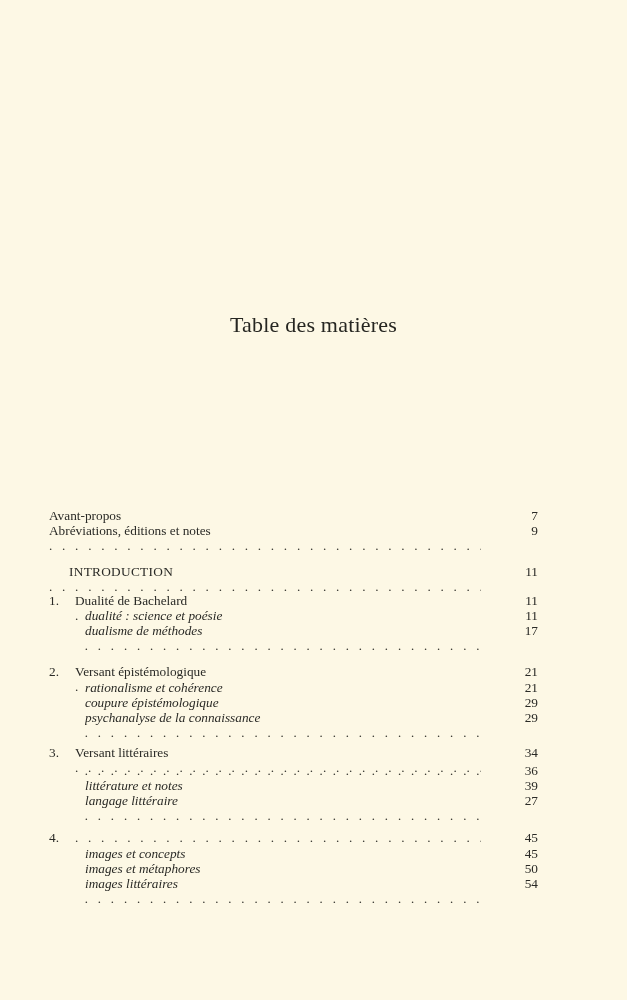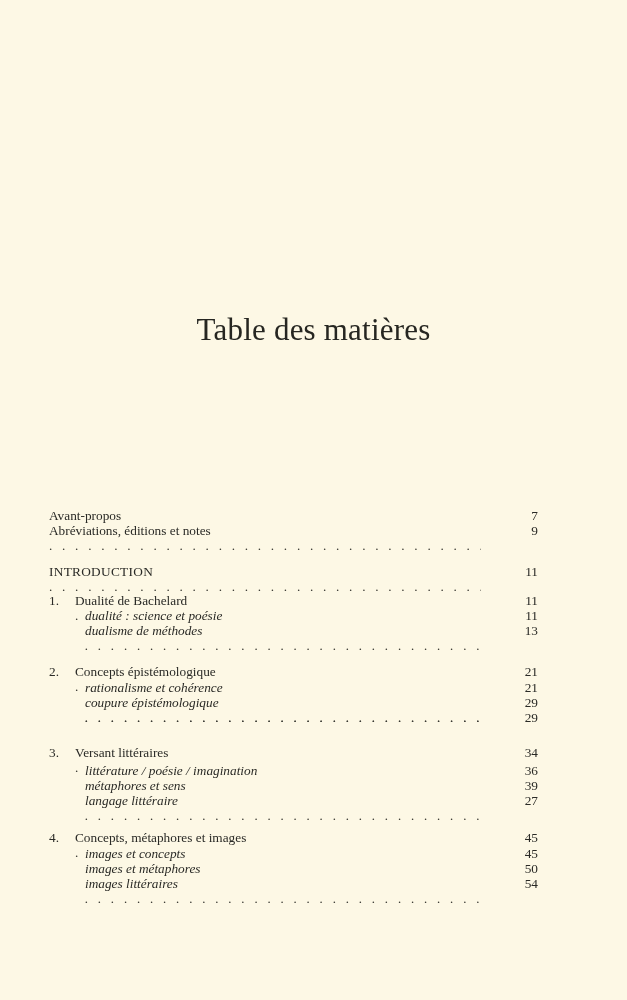--- a/index.html
+++ b/index.html
@@ -14,21 +14,21 @@
       overflow: hidden;
       font-family: "Liberation Serif", "DejaVu Serif", serif;
       color: #2a2a26;
     }
     .page-title {
       position: absolute;
       top: 312px;
       left: 0;
       width: 627px;
       text-align: center;
-      font-size: 31px;
+      font-size: 22px;
       letter-spacing: 0.2px;
       color: #262621;
       margin: 0;
       font-weight: normal;
     }
     .toc {
       position: absolute;
       left: 49px;
       width: 492px;
       top: 0;
@@ -72,21 +72,21 @@
     }
     .toc-row .page {
       position: absolute;
       right: 3px;
       top: 0;
       text-align: right;
     }
     .lvl-0 .label-wrap { left: 0; }
     .lvl-1 .label-wrap { left: 26px; justify-content: center; }
     .lvl-2 .label-wrap { left: 36px; font-style: italic; }
-    .intro .label { letter-spacing: 0.3px; }
+    .intro .label { letter-spacing: 0.3px; margin-left: 20px; }
   </style>
 </head>
 <body>
 
 <h1 class="page-title">Table des matières</h1>
 
 <div class="toc">
 
   <div class="toc-row lvl-0" style="top:508px">
     <div class="label-wrap">
@@ -124,86 +124,85 @@
         <span class="label">dualité : science et poésie</span>
         <span class="dots">. . . . . . . . . . . . . . . . . . . . . . . . . . . . . . . . . . . . . . . . . . . . . . . . . . . . . . . . . . . . . . . . . . . . . . . . . . .</span>
       </div>
     <span class="page">11</span>
   </div>
   <div class="toc-row lvl-2" style="top:623px">
     <div class="label-wrap">
         <span class="label">dualisme de méthodes</span>
         <span class="dots">. . . . . . . . . . . . . . . . . . . . . . . . . . . . . . . . . . . . . . . . . . . . . . . . . . . . . . . . . . . . . . . . . . . . . . . . . . .</span>
       </div>
-    <span class="page">13</span>
+    <span class="page">17</span>
   </div>
 
   <div class="toc-row lvl-1" style="top:664px">
     <span class="num">2.</span>
     <div class="label-wrap">
-        <span class="label">Concepts épistémologique</span>
+        <span class="label">Versant épistémologique</span>
         <span class="dots">. . . . . . . . . . . . . . . . . . . . . . . . . . . . . . . . . . . . . . . . . . . . . . . . . . . . . . . . . . . . . . . . . . . . . . . . . . .</span>
       </div>
     <span class="page">21</span>
   </div>
   <div class="toc-row lvl-2" style="top:680px">
     <div class="label-wrap">
         <span class="label">rationalisme et cohérence</span>
         <span class="dots">. . . . . . . . . . . . . . . . . . . . . . . . . . . . . . . . . . . . . . . . . . . . . . . . . . . . . . . . . . . . . . . . . . . . . . . . . . .</span>
       </div>
     <span class="page">21</span>
   </div>
   <div class="toc-row lvl-2" style="top:695px">
     <div class="label-wrap">
         <span class="label">coupure épistémologique</span>
         <span class="dots">. . . . . . . . . . . . . . . . . . . . . . . . . . . . . . . . . . . . . . . . . . . . . . . . . . . . . . . . . . . . . . . . . . . . . . . . . . .</span>
       </div>
     <span class="page">29</span>
   </div>
   <div class="toc-row lvl-2" style="top:710px">
     <div class="label-wrap">
+        <span class="label">psychanalyse de la connaissance</span>
         <span class="dots">. . . . . . . . . . . . . . . . . . . . . . . . . . . . . . . . . . . . . . . . . . . . . . . . . . . . . . . . . . . . . . . . . . . . . . . . . . .</span>
       </div>
     <span class="page">29</span>
   </div>
 
   <div class="toc-row lvl-1" style="top:745px">
     <span class="num">3.</span>
     <div class="label-wrap">
         <span class="label">Versant littéraires</span>
         <span class="dots">. . . . . . . . . . . . . . . . . . . . . . . . . . . . . . . . . . . . . . . . . . . . . . . . . . . . . . . . . . . . . . . . . . . . . . . . . . .</span>
       </div>
     <span class="page">34</span>
   </div>
   <div class="toc-row lvl-2" style="top:763px">
     <div class="label-wrap">
-        <span class="label">littérature / poésie / imagination</span>
         <span class="dots">. . . . . . . . . . . . . . . . . . . . . . . . . . . . . . . . . . . . . . . . . . . . . . . . . . . . . . . . . . . . . . . . . . . . . . . . . . .</span>
       </div>
     <span class="page">36</span>
   </div>
   <div class="toc-row lvl-2" style="top:778px">
     <div class="label-wrap">
-        <span class="label">métaphores et sens</span>
+        <span class="label">littérature et notes</span>
         <span class="dots">. . . . . . . . . . . . . . . . . . . . . . . . . . . . . . . . . . . . . . . . . . . . . . . . . . . . . . . . . . . . . . . . . . . . . . . . . . .</span>
       </div>
     <span class="page">39</span>
   </div>
   <div class="toc-row lvl-2" style="top:793px">
     <div class="label-wrap">
         <span class="label">langage littéraire</span>
         <span class="dots">. . . . . . . . . . . . . . . . . . . . . . . . . . . . . . . . . . . . . . . . . . . . . . . . . . . . . . . . . . . . . . . . . . . . . . . . . . .</span>
       </div>
     <span class="page">27</span>
   </div>
 
   <div class="toc-row lvl-1" style="top:830px">
     <span class="num">4.</span>
     <div class="label-wrap">
-        <span class="label">Concepts, métaphores et images</span>
         <span class="dots">. . . . . . . . . . . . . . . . . . . . . . . . . . . . . . . . . . . . . . . . . . . . . . . . . . . . . . . . . . . . . . . . . . . . . . . . . . .</span>
       </div>
     <span class="page">45</span>
   </div>
   <div class="toc-row lvl-2" style="top:846px">
     <div class="label-wrap">
         <span class="label">images et concepts</span>
         <span class="dots">. . . . . . . . . . . . . . . . . . . . . . . . . . . . . . . . . . . . . . . . . . . . . . . . . . . . . . . . . . . . . . . . . . . . . . . . . . .</span>
       </div>
     <span class="page">45</span>

